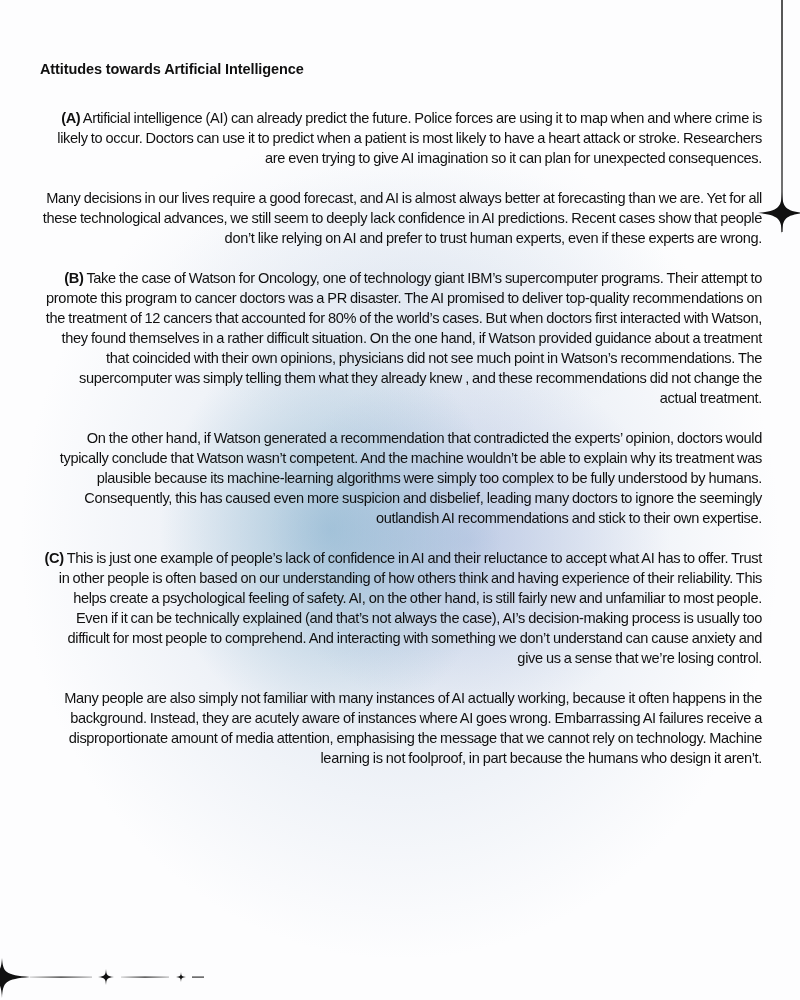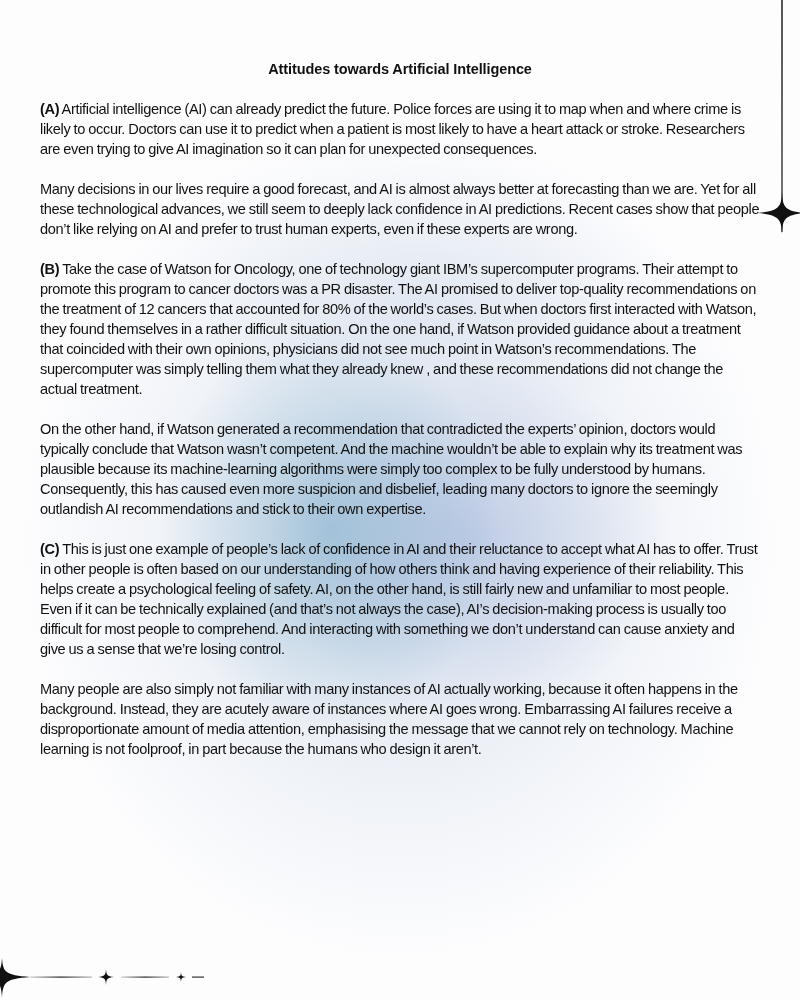--- a/index.html
+++ b/index.html
@@ -29,33 +29,33 @@
     .page {
       position: absolute;
       left: 40px;
       top: 0;
       width: 722px;
     }
     h1 {
       font-family: "Liberation Sans", sans-serif;
       font-weight: bold;
       font-size: 14.5px;
-      text-align: center;
       margin: 0;
       position: absolute;
       top: 61px;
       left: 0;
       width: 720px;
       letter-spacing: -0.1px;
     }
     .paragraphs {
       position: absolute;
-      top: 99px;
+      top: 108px;
       left: 0;
       width: 722px;
+      text-align: right;
     }
     p {
       margin: 0 0 20px 0;
       font-size: 14.6px;
       line-height: 20px;
       letter-spacing: -0.35px;
       word-spacing: -0.5px;
     }
     p .label {
       font-weight: bold;

